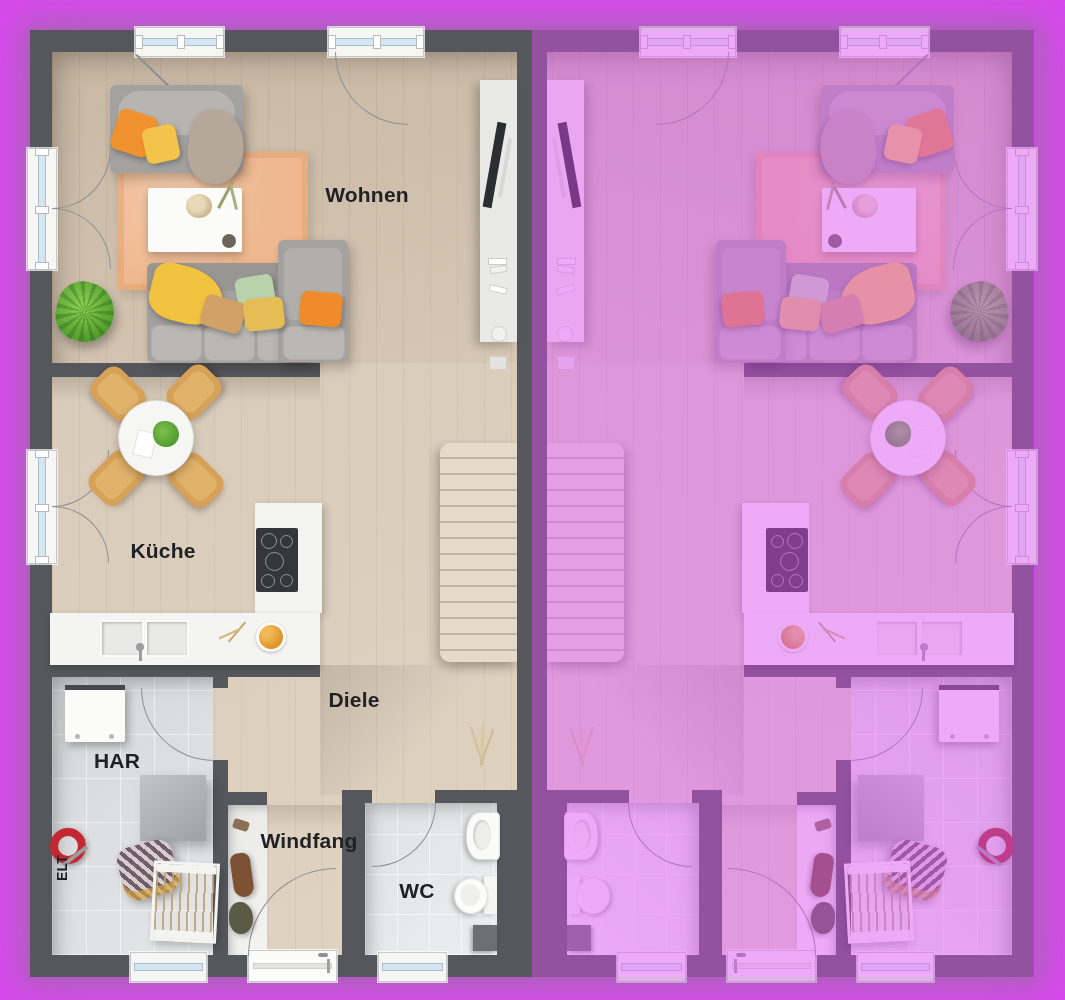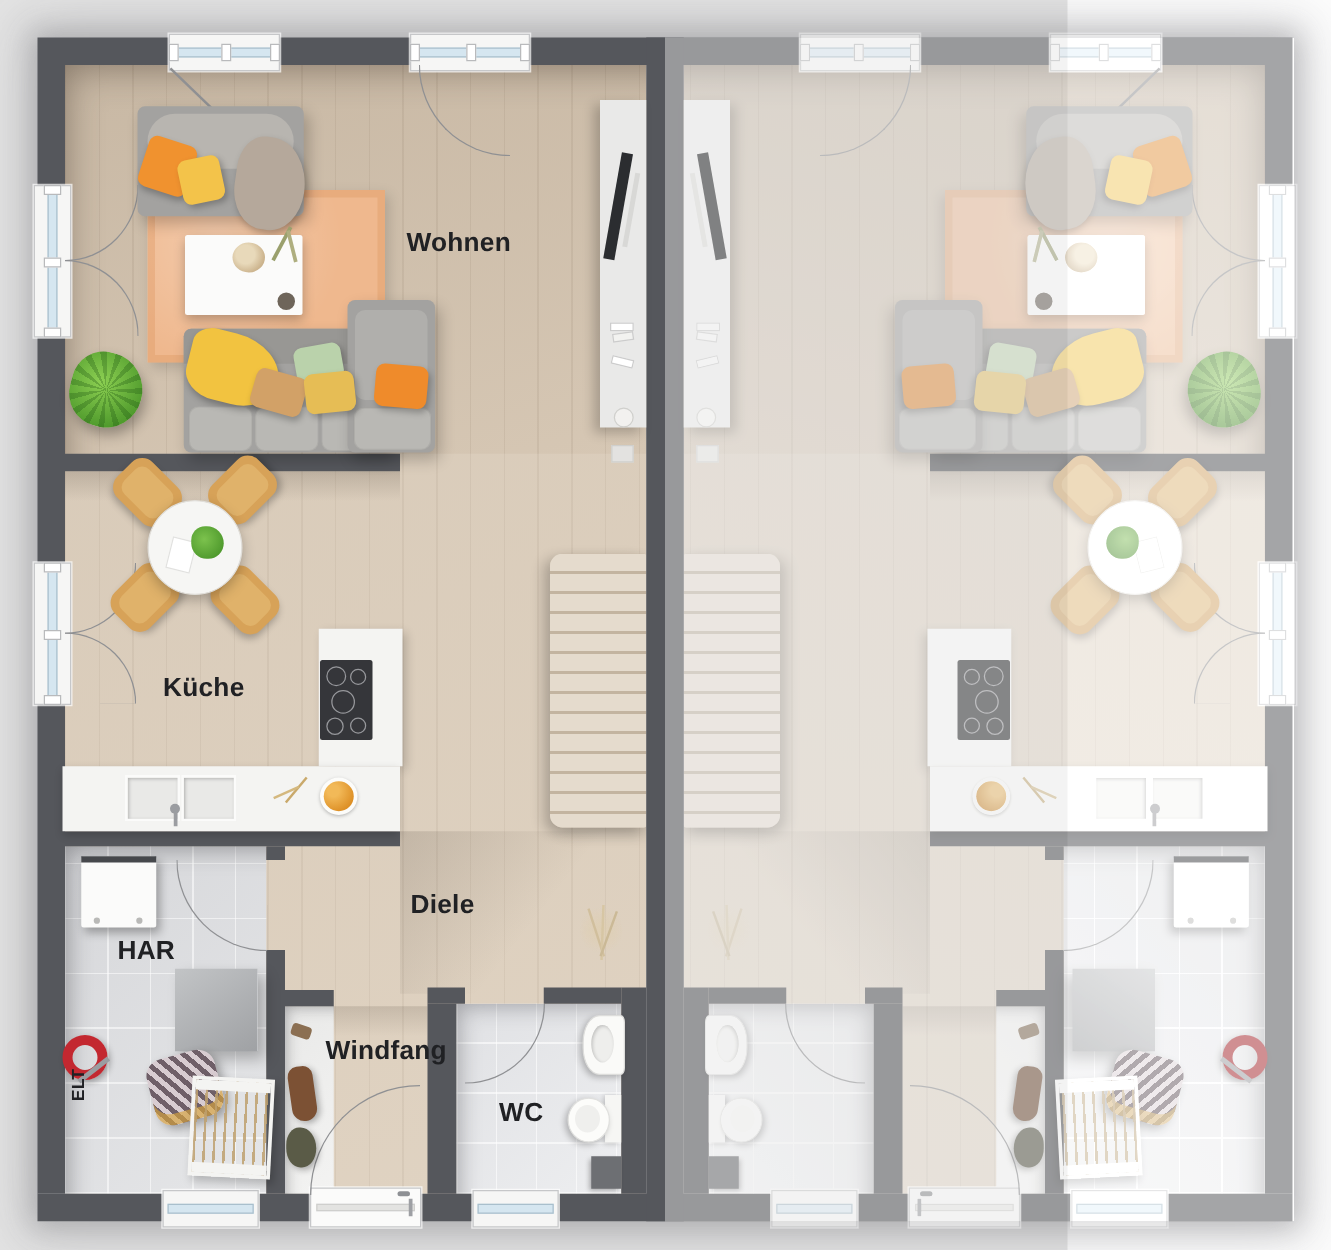--- a/index.html
+++ b/index.html
@@ -1,18 +1,18 @@
 <!DOCTYPE html>
 <html><head>
 <meta charset="utf-8">
 <style>
   html,body{margin:0;padding:0;background:#ffffff;width:1065px;height:1000px;overflow:hidden;
     font-family:"Liberation Sans","DejaVu Sans",sans-serif;}
   .abs{position:absolute;}
-  .stage{position:absolute;left:0;top:0;width:854px;height:1000px;background:#e5e5e5;}
+  .stage{position:absolute;left:0;top:0;width:1065px;height:1000px;background:#d946ef;}
   .plan{position:absolute;left:30px;top:30px;width:1005px;height:947px;}
   .halo{position:absolute;left:0;top:0;width:1005px;height:947px;
     box-shadow:0 0 22px 6px rgba(120,120,124,.45),0 0 60px 22px rgba(150,150,154,.22);}
   .unit{position:absolute;top:0;width:502px;height:947px;}
   .unit-left{left:0;}
   .unit-right{left:502px;transform:scaleX(-1);opacity:.55;filter:saturate(.72) brightness(1.06) blur(.3px);}
   .wall{position:absolute;background:#55575c;}
   .floor-wood{position:absolute;
     background:repeating-linear-gradient(90deg,rgba(101,81,60,.07) 0 1px,transparent 1px 27px),
     linear-gradient(160deg,#d6c8b6,#e0d3c2);}
@@ -237,21 +237,21 @@
 
       <div class="furn" style="left:428px;top:686px;width:42px;height:70px;opacity:.85;">
         <div class="abs" style="left:6px;top:8px;width:34px;height:40px;border-radius:50%;background:radial-gradient(circle,rgba(223,205,166,.6),transparent 70%);"></div>
         <div class="abs" style="left:18px;top:10px;width:2px;height:40px;background:#cfbd98;transform:rotate(-18deg);"></div>
         <div class="abs" style="left:23px;top:8px;width:2px;height:44px;background:#d6c5a0;transform:rotate(2deg);"></div>
         <div class="abs" style="left:28px;top:12px;width:2px;height:38px;background:#c8b690;transform:rotate(20deg);"></div>
       </div>
 
       <div class="label" style="left:267px;top:151px;width:140px;">Wohnen</div>
       <div class="label" style="left:63px;top:507px;width:140px;">Küche</div>
-      <div class="label" style="left:254px;top:680px;width:140px;">Diele</div>
+      <div class="label" style="left:254px;top:656px;width:140px;">Diele</div>
       <div class="label" style="left:209px;top:797px;width:140px;">Windfang</div>
       <div class="label" style="left:317px;top:847px;width:140px;">WC</div>
       <div class="label" style="left:17px;top:717px;width:140px;">HAR</div>
       <div class="label" style="left:2px;top:808px;width:60px;height:60px;font-size:14px;transform:rotate(-90deg);">ELT</div>
     </div>
 
     <div class="unit unit-right">
 
       <div class="floor-wood abs" style="left:22px;top:22px;width:465px;height:903px;"></div>
       <div class="floor-wohnen abs" style="left:22px;top:22px;width:465px;height:311px;"></div>

